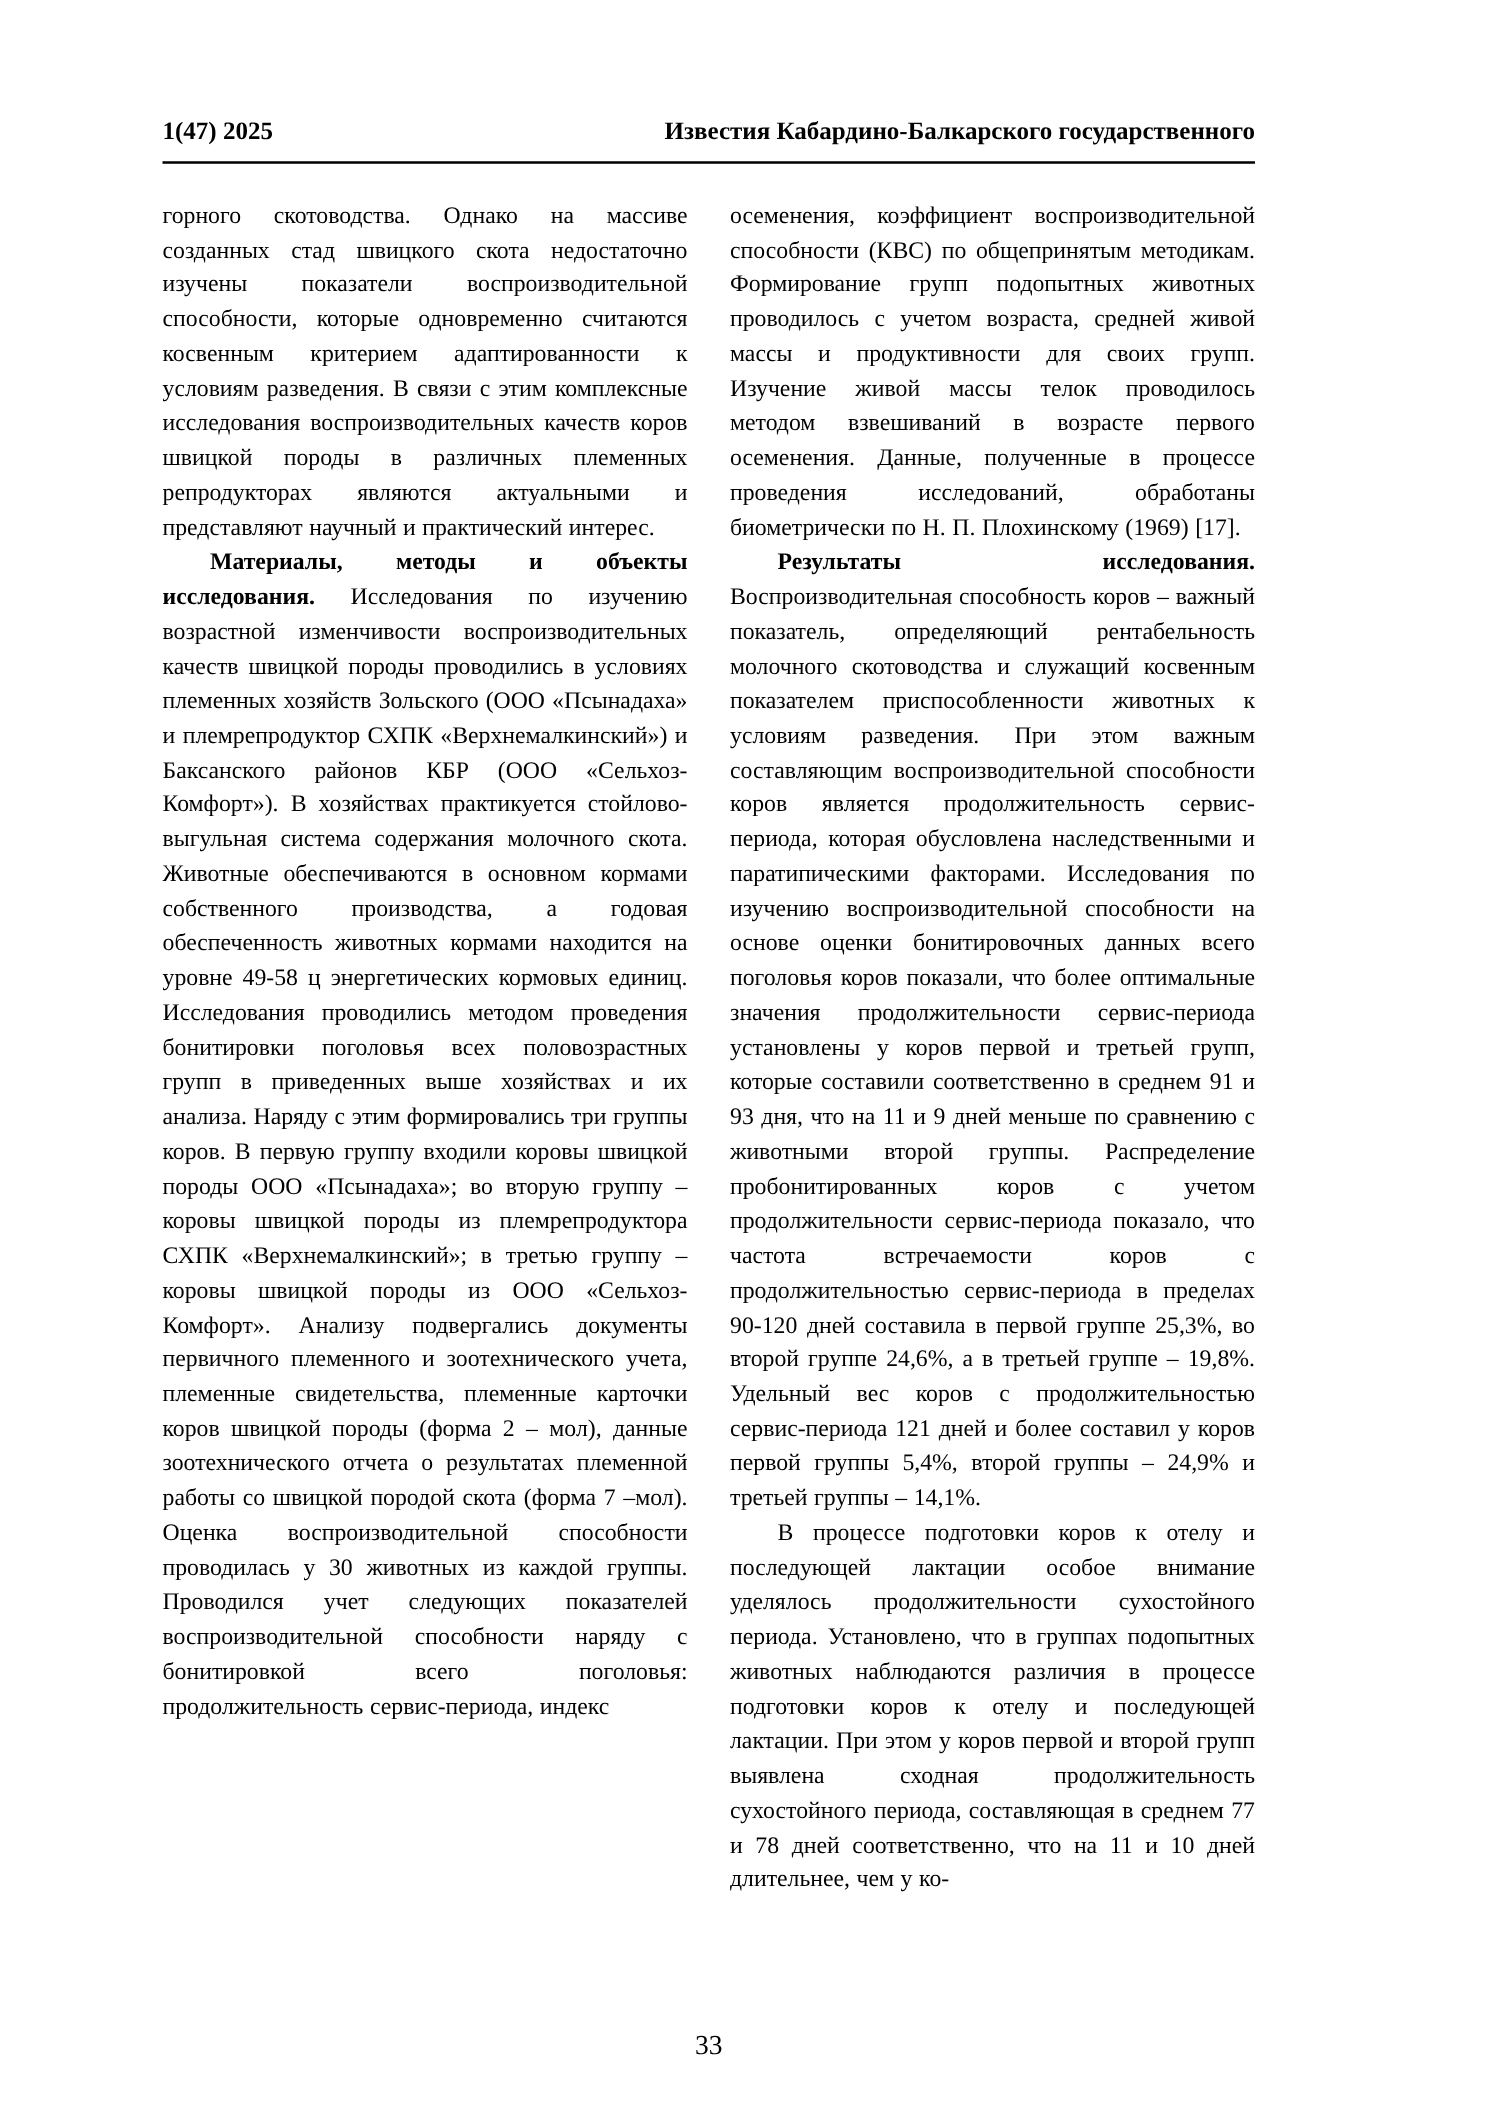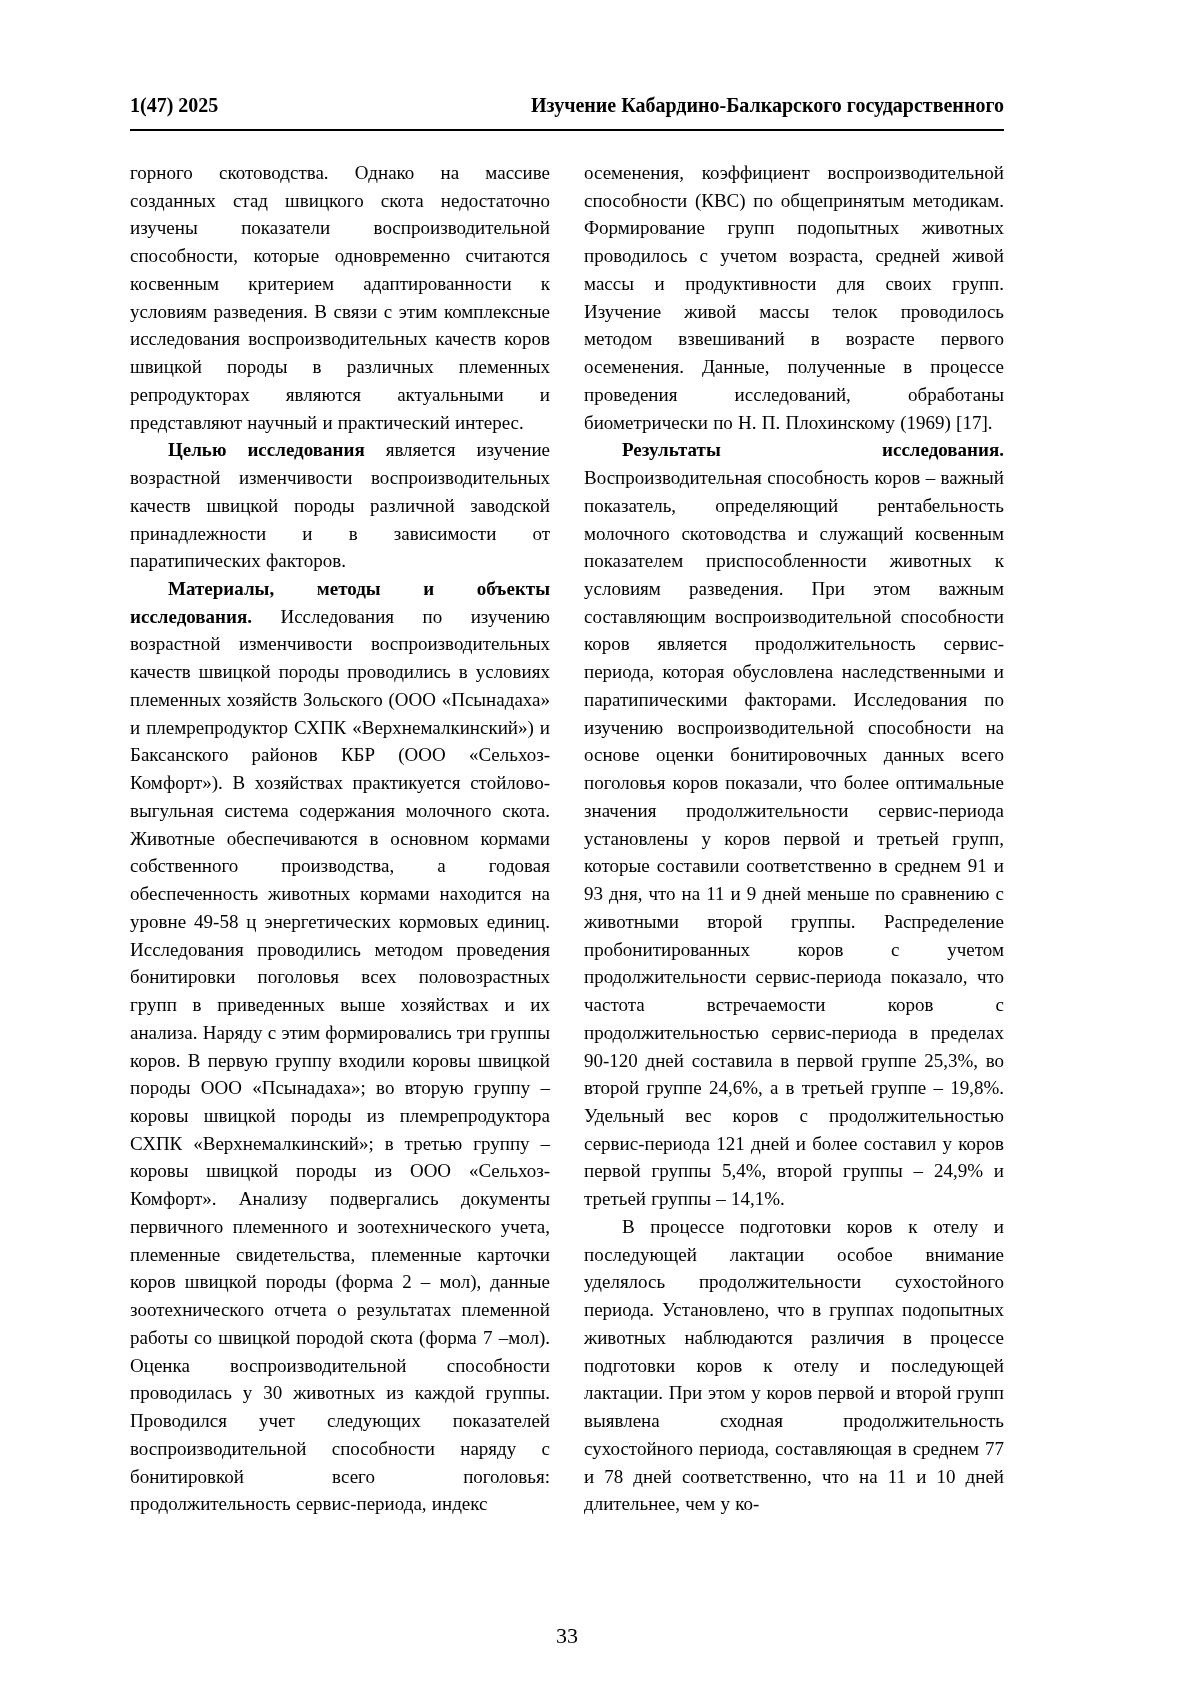--- a/index.html
+++ b/index.html
@@ -72,31 +72,30 @@
   }
 </style>
 </head>
 <body>
 
 <div class="page">
 
   <header class="page-header">
     <div class="issue">1(47) 2025</div>
     <div class="journal-title">
-      <div>Изучение Кабардино-Балкарского государственного</div>
+      <div>Известия Кабардино-Балкарского государственного</div>
     </div>
   </header>
 
   <div class="header-rule"></div>
 
   <main class="columns">
 
     <div class="col">
       <p class="cont"><span>горного скотоводства. Однако на массиве созданных стад швицкого скота недостаточно изучены показатели воспроизводительной способности, которые одновременно считаются косвенным критерием адаптированности к условиям разведения. В связи с этим комплексные исследования воспроизводительных качеств коров швицкой породы в различных племенных репродукторах являются актуальными и представляют научный и практический интерес.</span></p>
-      <p><span class="lead">Целью исследования</span><span> является изучение возрастной изменчивости воспроизводительных качеств швицкой породы различной заводской принадлежности и в зависимости от паратипических факторов.</span></p>
       <p><span class="lead">Материалы, методы и объекты исследования.</span><span> Исследования по изучению возрастной изменчивости воспроизводительных качеств швицкой породы проводились в условиях племенных хозяйств Зольского (ООО «Псынадаха» и племрепродуктор СХПК «Верхнемалкинский») и Баксанского районов КБР (ООО «Сельхоз-Комфорт»). В хозяйствах практикуется стойлово-выгульная система содержания молочного скота. Животные обеспечиваются в основном кормами собственного производства, а годовая обеспеченность животных кормами находится на уровне 49-58 ц энергетических кормовых единиц. Исследования проводились методом проведения бонитировки поголовья всех половозрастных групп в приведенных выше хозяйствах и их анализа. Наряду с этим формировались три группы коров. В первую группу входили коровы швицкой породы ООО «Псынадаха»; во вторую группу – коровы швицкой породы из племрепродуктора СХПК «Верхнемалкинский»; в третью группу – коровы швицкой породы из ООО «Сельхоз-Комфорт». Анализу подвергались документы первичного племенного и зоотехнического учета, племенные свидетельства, племенные карточки коров швицкой породы (форма 2 – мол), данные зоотехнического отчета о результатах племенной работы со швицкой породой скота (форма 7 –мол). Оценка воспроизводительной способности проводилась у 30 животных из каждой группы. Проводился учет следующих показателей воспроизводительной способности наряду с бонитировкой всего поголовья: продолжительность сервис-периода, индекс</span></p>
     </div>
 
     <div class="col">
       <p class="cont"><span>осеменения, коэффициент воспроизводительной способности (КВС) по общепринятым методикам. Формирование групп подопытных животных проводилось с учетом возраста, средней живой массы и продуктивности для своих групп. Изучение живой массы телок проводилось методом взвешиваний в возрасте первого осеменения. Данные, полученные в процессе проведения исследований, обработаны биометрически по Н. П. Плохинскому (1969) [17].</span></p>
       <p><span class="lead">Результаты исследования.</span><span> Воспроизводительная способность коров – важный показатель, определяющий рентабельность молочного скотоводства и служащий косвенным показателем приспособленности животных к условиям разведения. При этом важным составляющим воспроизводительной способности коров является продолжительность сервис-периода, которая обусловлена наследственными и паратипическими факторами. Исследования по изучению воспроизводительной способности на основе оценки бонитировочных данных всего поголовья коров показали, что более оптимальные значения продолжительности сервис-периода установлены у коров первой и третьей групп, которые составили соответственно в среднем 91 и 93 дня, что на 11 и 9 дней меньше по сравнению с животными второй группы. Распределение пробонитированных коров с учетом продолжительности сервис-периода показало, что частота встречаемости коров с продолжительностью сервис-периода в пределах 90-120 дней составила в первой группе 25,3%, во второй группе 24,6%, а в третьей группе – 19,8%. Удельный вес коров с продолжительностью сервис-периода 121 дней и более составил у коров первой группы 5,4%, второй группы – 24,9% и третьей группы – 14,1%.</span></p>
       <p><span>В процессе подготовки коров к отелу и последующей лактации особое внимание уделялось продолжительности сухостойного периода. Установлено, что в группах подопытных животных наблюдаются различия в процессе подготовки коров к отелу и последующей лактации. При этом у коров первой и второй групп выявлена сходная продолжительность сухостойного периода, составляющая в среднем 77 и 78 дней соответственно, что на 11 и 10 дней длительнее, чем у ко-</span></p>
     </div>
 
   </main>

